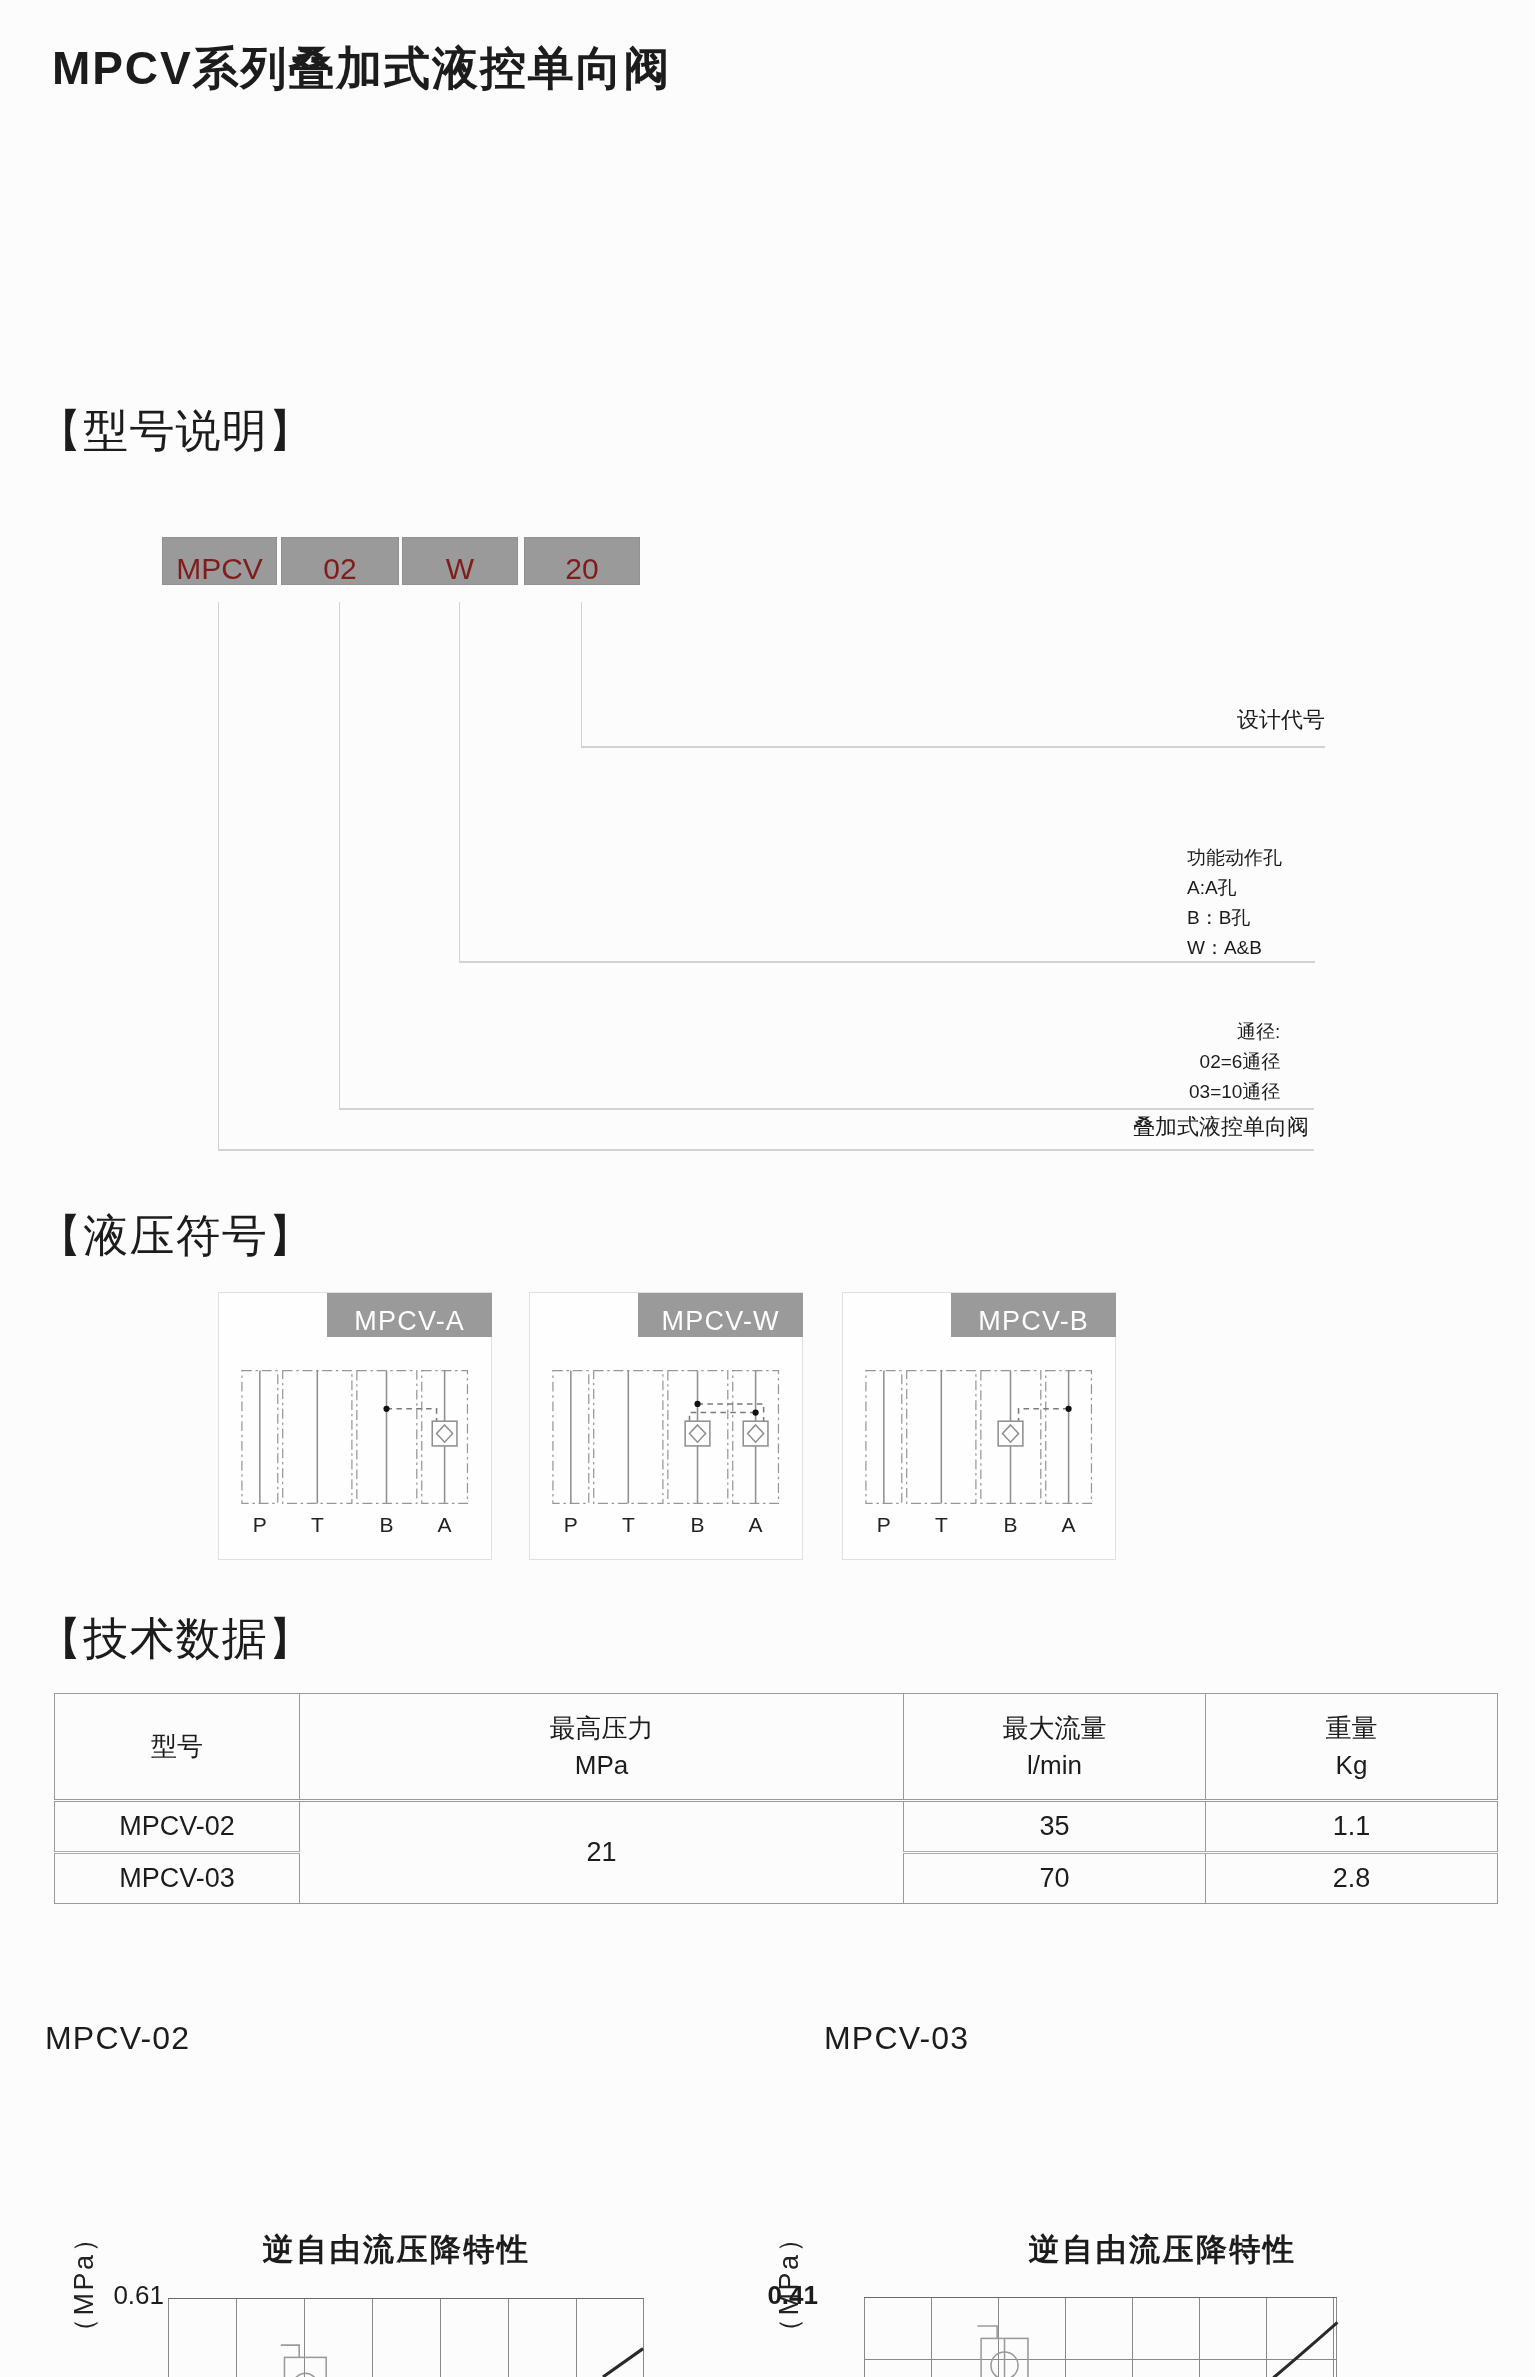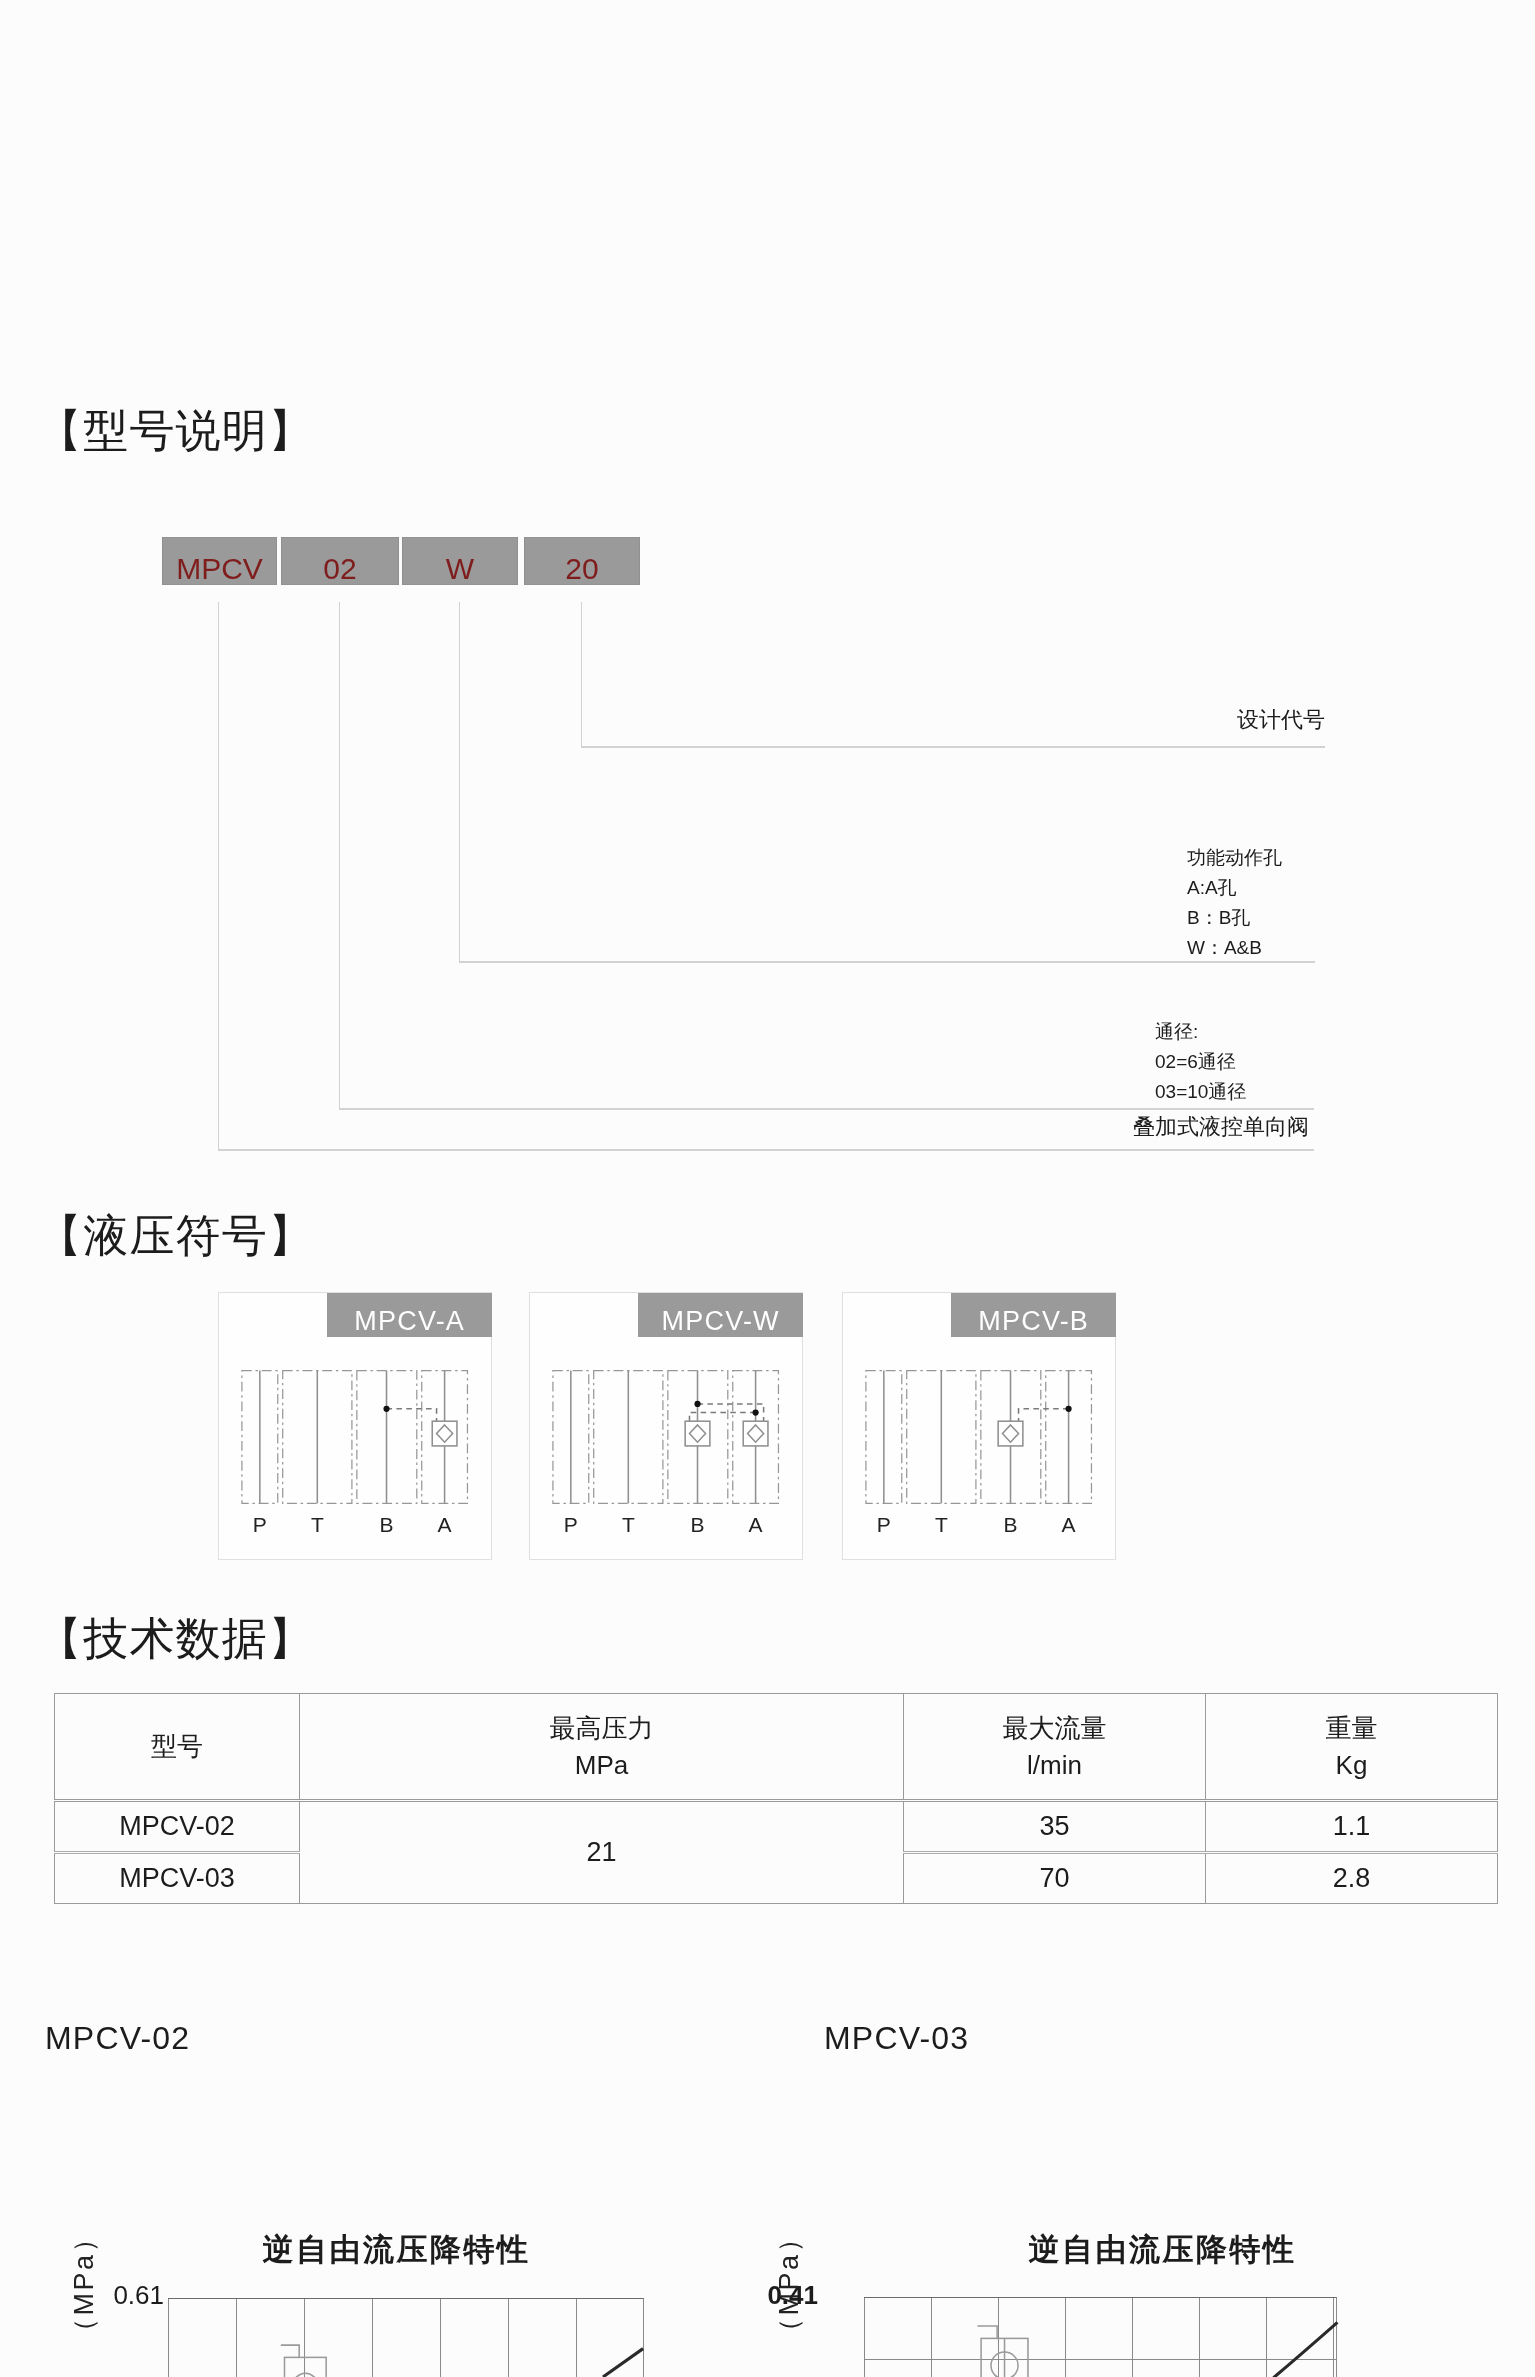--- a/index.html
+++ b/index.html
@@ -37,21 +37,21 @@
   .h4 { left:581px; top:746px; width:744px; }
   .h3 { left:459px; top:961px; width:856px; }
   .h2 { left:339px; top:1108px; width:975px; }
   .h1 { left:218px; top:1149px; width:1096px; }
 
   .callout-label { position:absolute; font-size:22px; color:#1c1c1c; }
   .lab-design { left:1077px; top:705px; width:248px; text-align:right; }
   .lab-type   { left:1030px; top:1112px; width:279px; text-align:right; }
   .callout-block { position:absolute; font-size:19px; line-height:30px; color:#1c1c1c; }
   .blk-func { left:1187px; top:843px; }
-  .blk-dia  { left:1155px; top:1017px; }
+  .blk-dia  { left:1189px; top:1017px;text-align:right; }
 
   
   .sym-card { position:absolute; top:1292px; width:272px; height:266px;
     background:#fefefe; border:1.2px solid #e0e0e0; }
   .sc1 { left:218px; } .sc2 { left:529px; } .sc3 { left:842px; }
   .sym-bar { position:absolute; top:0; right:-1.2px; width:165px; height:44px;
     background:#9a9a9a; color:#fff; font-size:27px; line-height:56px;
     text-align:center; letter-spacing:1.2px; }
   .sym-svg { position:absolute; left:0; top:59px; }
 
@@ -86,20 +86,21 @@
   .plot-r { left:864px; top:2297px; width:472px; height:80px;
     background-image:repeating-linear-gradient(90deg,#8a8a8a 0,#8a8a8a 1.2px,transparent 1.2px,transparent 67px); }
   .hgrid { position:absolute; left:0; top:61px; width:100%; height:1.2px; background:#8a8a8a; }
   .ov { position:absolute; }
 </style>
 </head>
 <body>
 
 <div class="page">
 
+  <h1 class="main-title">MPCV系列叠加式液控单向阀</h1>
 
   <div class="sec-h sec-model">【型号说明】</div>
 
   <div class="code-box cb1">MPCV</div>
   <div class="code-box cb2">02</div>
   <div class="code-box cb3">W</div>
   <div class="code-box cb4">20</div>
 
   <div class="cl v v1"></div>
   <div class="cl v v2"></div>

